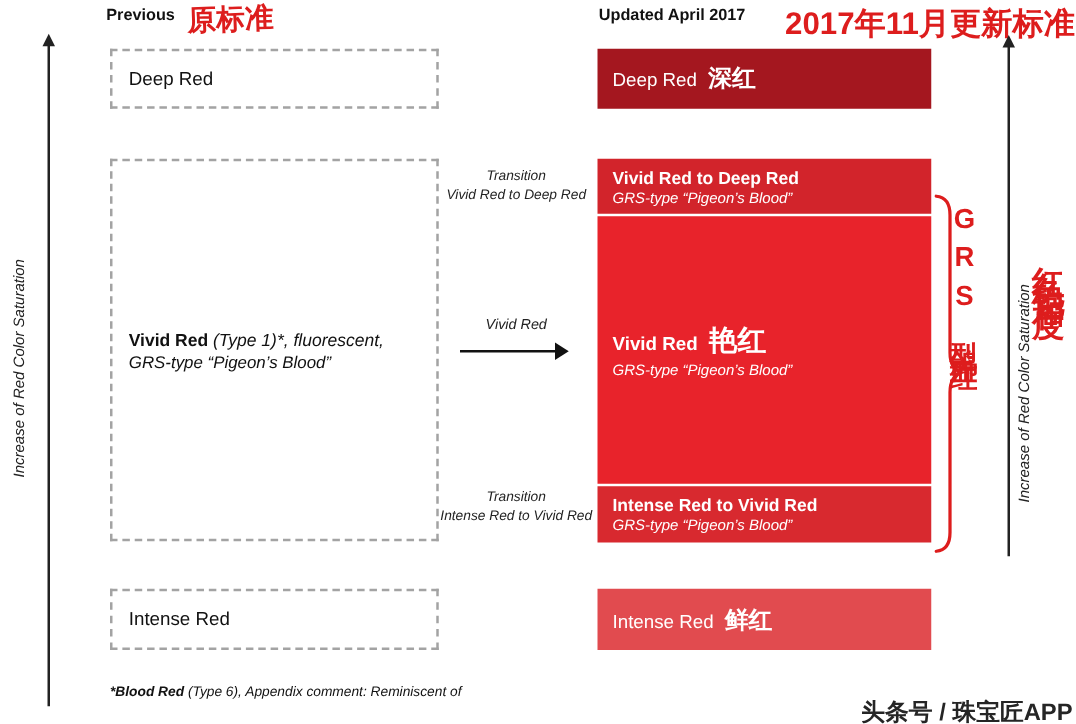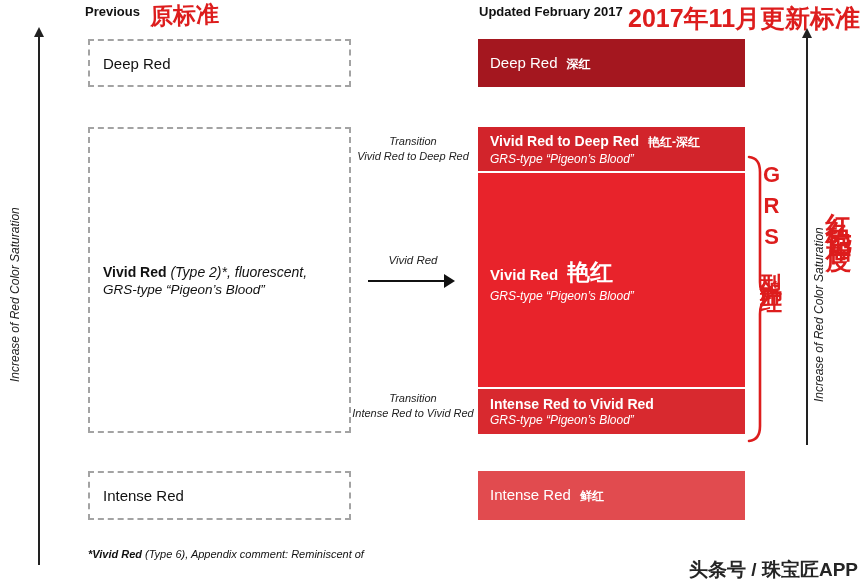--- a/index.html
+++ b/index.html
@@ -56,21 +56,21 @@
         display:flex;flex-direction:column;justify-content:center;padding-left:12px;}
   .u1{top:39px;height:48px;}
   .u2{top:127px;height:44px;}
   .u3{top:173px;height:214px;}
   .u4{top:389px;height:45px;}
   .u5{top:471px;height:49px;}
   .uline1{display:flex;align-items:baseline;gap:9px;}
   .ulbl{font-weight:700;font-size:14px;white-space:nowrap;}
   .u1 .ulbl,.u5 .ulbl{font-weight:400;font-size:15px;}
   .u3 .ulbl{font-size:15px;}
-  .uzh{font-size:12px;font-weight:700;white-space:nowrap;}
+  .uzh{font-size:19px;font-weight:700;white-space:nowrap;}
   .u3 .uzh{font-size:23px;}
   .usub{font-style:italic;font-size:12px;margin-top:1px;}
 
   
   .brace-svg{position:absolute;left:746px;top:154px;}
   .vzh{position:absolute;writing-mode:vertical-rl;text-orientation:upright;
        color:#dd1d1d;font-weight:700;line-height:1;}
   .brace-zh{left:760px;top:162px;font-size:22px;letter-spacing:6px;height:290px;}
   .right-zh{left:826px;top:192px;font-size:26px;letter-spacing:8px;height:200px;}
 
@@ -80,37 +80,37 @@
   .fi{font-style:italic;}
   .watermark{position:absolute;right:3px;top:557px;font-size:19px;font-weight:700;color:#252525;}
 </style>
 </head>
 <body>
 
 <div class="canvas">
 
   <div class="hdr hdr-prev">Previous</div>
   <div class="hw hw-prev">原标准</div>
-  <div class="hdr hdr-upd">Updated February 2017</div>
+  <div class="hdr hdr-upd">Updated April 2017</div>
   <div class="hw hw-upd">2017年11月更新标准</div>
 
   <div class="axis-line axis-left-line"></div>
   <div class="axis-head axis-left-head"></div>
   <div class="vtext axis-left-label">Increase of Red Color Saturation</div>
 
   <div class="axis-line axis-right-line"></div>
   <div class="axis-head axis-right-head"></div>
   <div class="vtext axis-right-label">Increase of Red Color Saturation</div>
   <div class="vzh right-zh">红色饱和度</div>
 
   <div class="dashed-box pbox1">
     <div class="plabel">Deep Red</div>
   </div>
   <div class="dashed-box pbox2">
-    <div class="plabel"><span class="pbold">Vivid Red</span><span class="pital"> (Type 2)*, fluorescent,</span></div>
+    <div class="plabel"><span class="pbold">Vivid Red</span><span class="pital"> (Type 1)*, fluorescent,</span></div>
     <div class="pline2">GRS-type “Pigeon’s Blood”</div>
   </div>
   <div class="dashed-box pbox3">
     <div class="plabel">Intense Red</div>
   </div>
 
   <div class="trans t-top">
     <div>Transition</div>
     <div>Vivid Red to Deep Red</div>
   </div>
@@ -125,21 +125,20 @@
   <div class="ubox u1" style="background: rgb(164, 23, 31);">
     <div class="uline1">
       <span class="ulbl">Deep Red</span>
       <span class="uzh">深红</span>
     </div>
   </div>
 
   <div class="ubox u2" style="background: rgb(210, 36, 43);">
     <div class="uline1">
       <span class="ulbl">Vivid Red to Deep Red</span>
-      <span class="uzh">艳红-深红</span>
     </div>
     <div class="usub">GRS-type “Pigeon’s Blood”</div>
   </div>
 
   <div class="ubox u3" style="background: rgb(232, 35, 43);">
     <div class="uline1">
       <span class="ulbl">Vivid Red</span>
       <span class="uzh">艳红</span>
     </div>
     <div class="usub">GRS-type “Pigeon’s Blood”</div>
@@ -158,18 +157,18 @@
       <span class="uzh">鲜红</span>
     </div>
   </div>
 
   <svg class="brace-svg" width="26" height="290" viewBox="0 0 26 290">
     <path d="M3,3 Q14,4 14,18 L14,128 Q14,141 23,144 Q14,147 14,160 L14,272 Q14,286 3,287" fill="none" stroke="#dd1d1d" stroke-width="2.6" stroke-linecap="round"></path>
   </svg>
   <div class="vzh brace-zh">GRS型鸽血红</div>
 
   <div class="footnote">
-    <div><span class="fb">*Vivid Red</span><span class="fi"> (Type 6), Appendix comment: Reminiscent of</span></div>
+    <div><span class="fb">*Blood Red</span><span class="fi"> (Type 6), Appendix comment: Reminiscent of</span></div>
   </div>
 
   <div class="watermark">头条号 / 珠宝匠APP</div>
 
 </div>
 
 </body></html>

